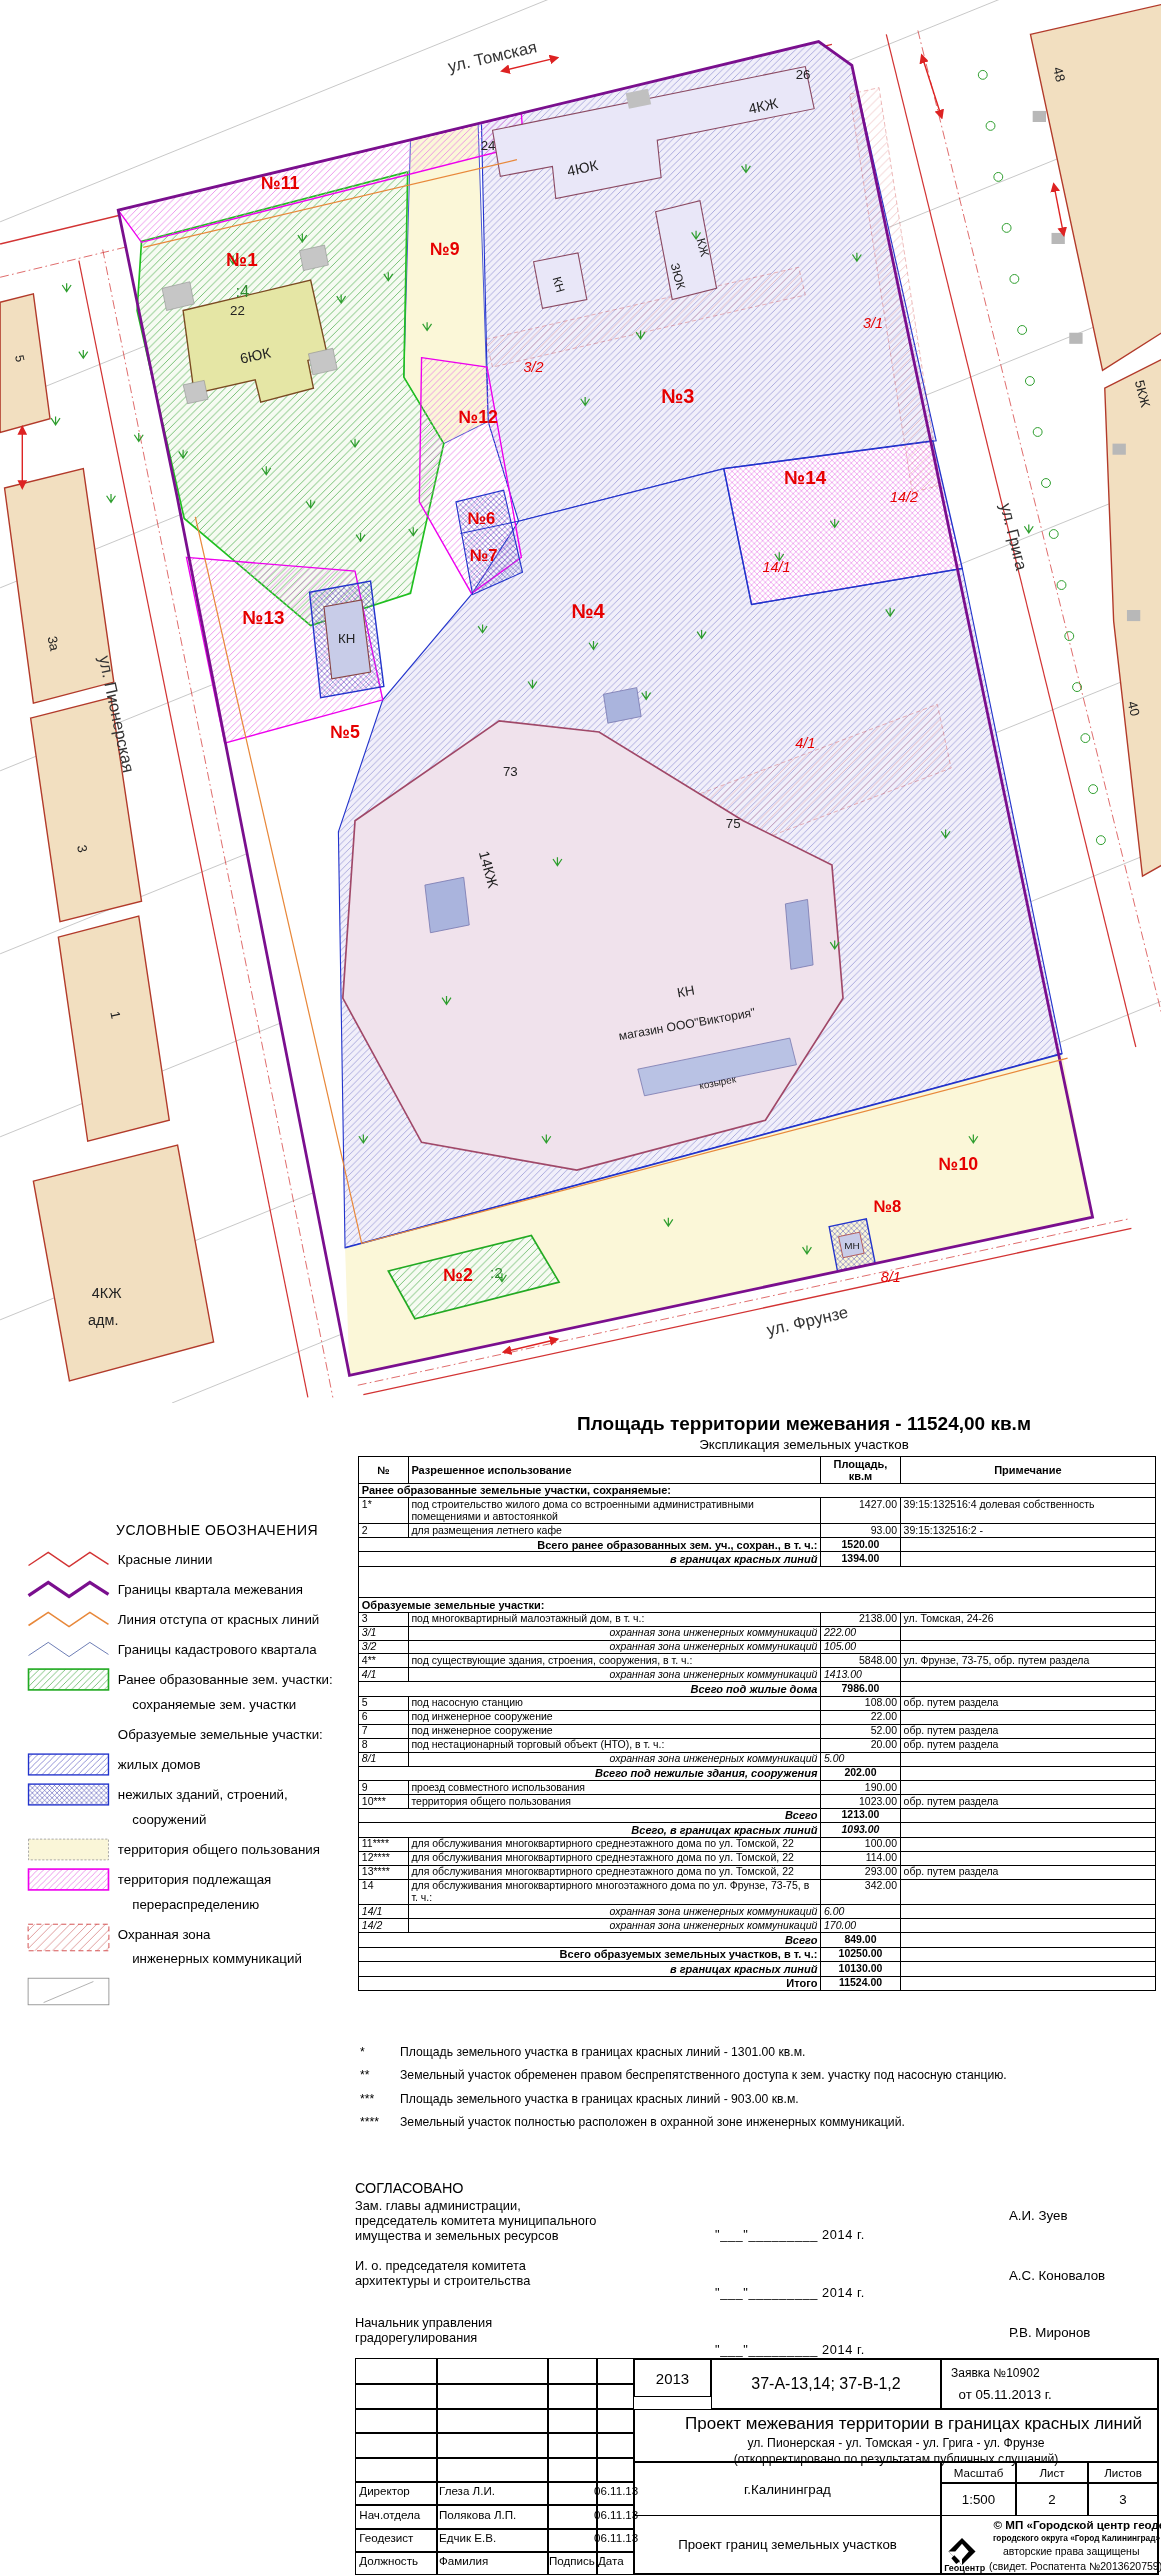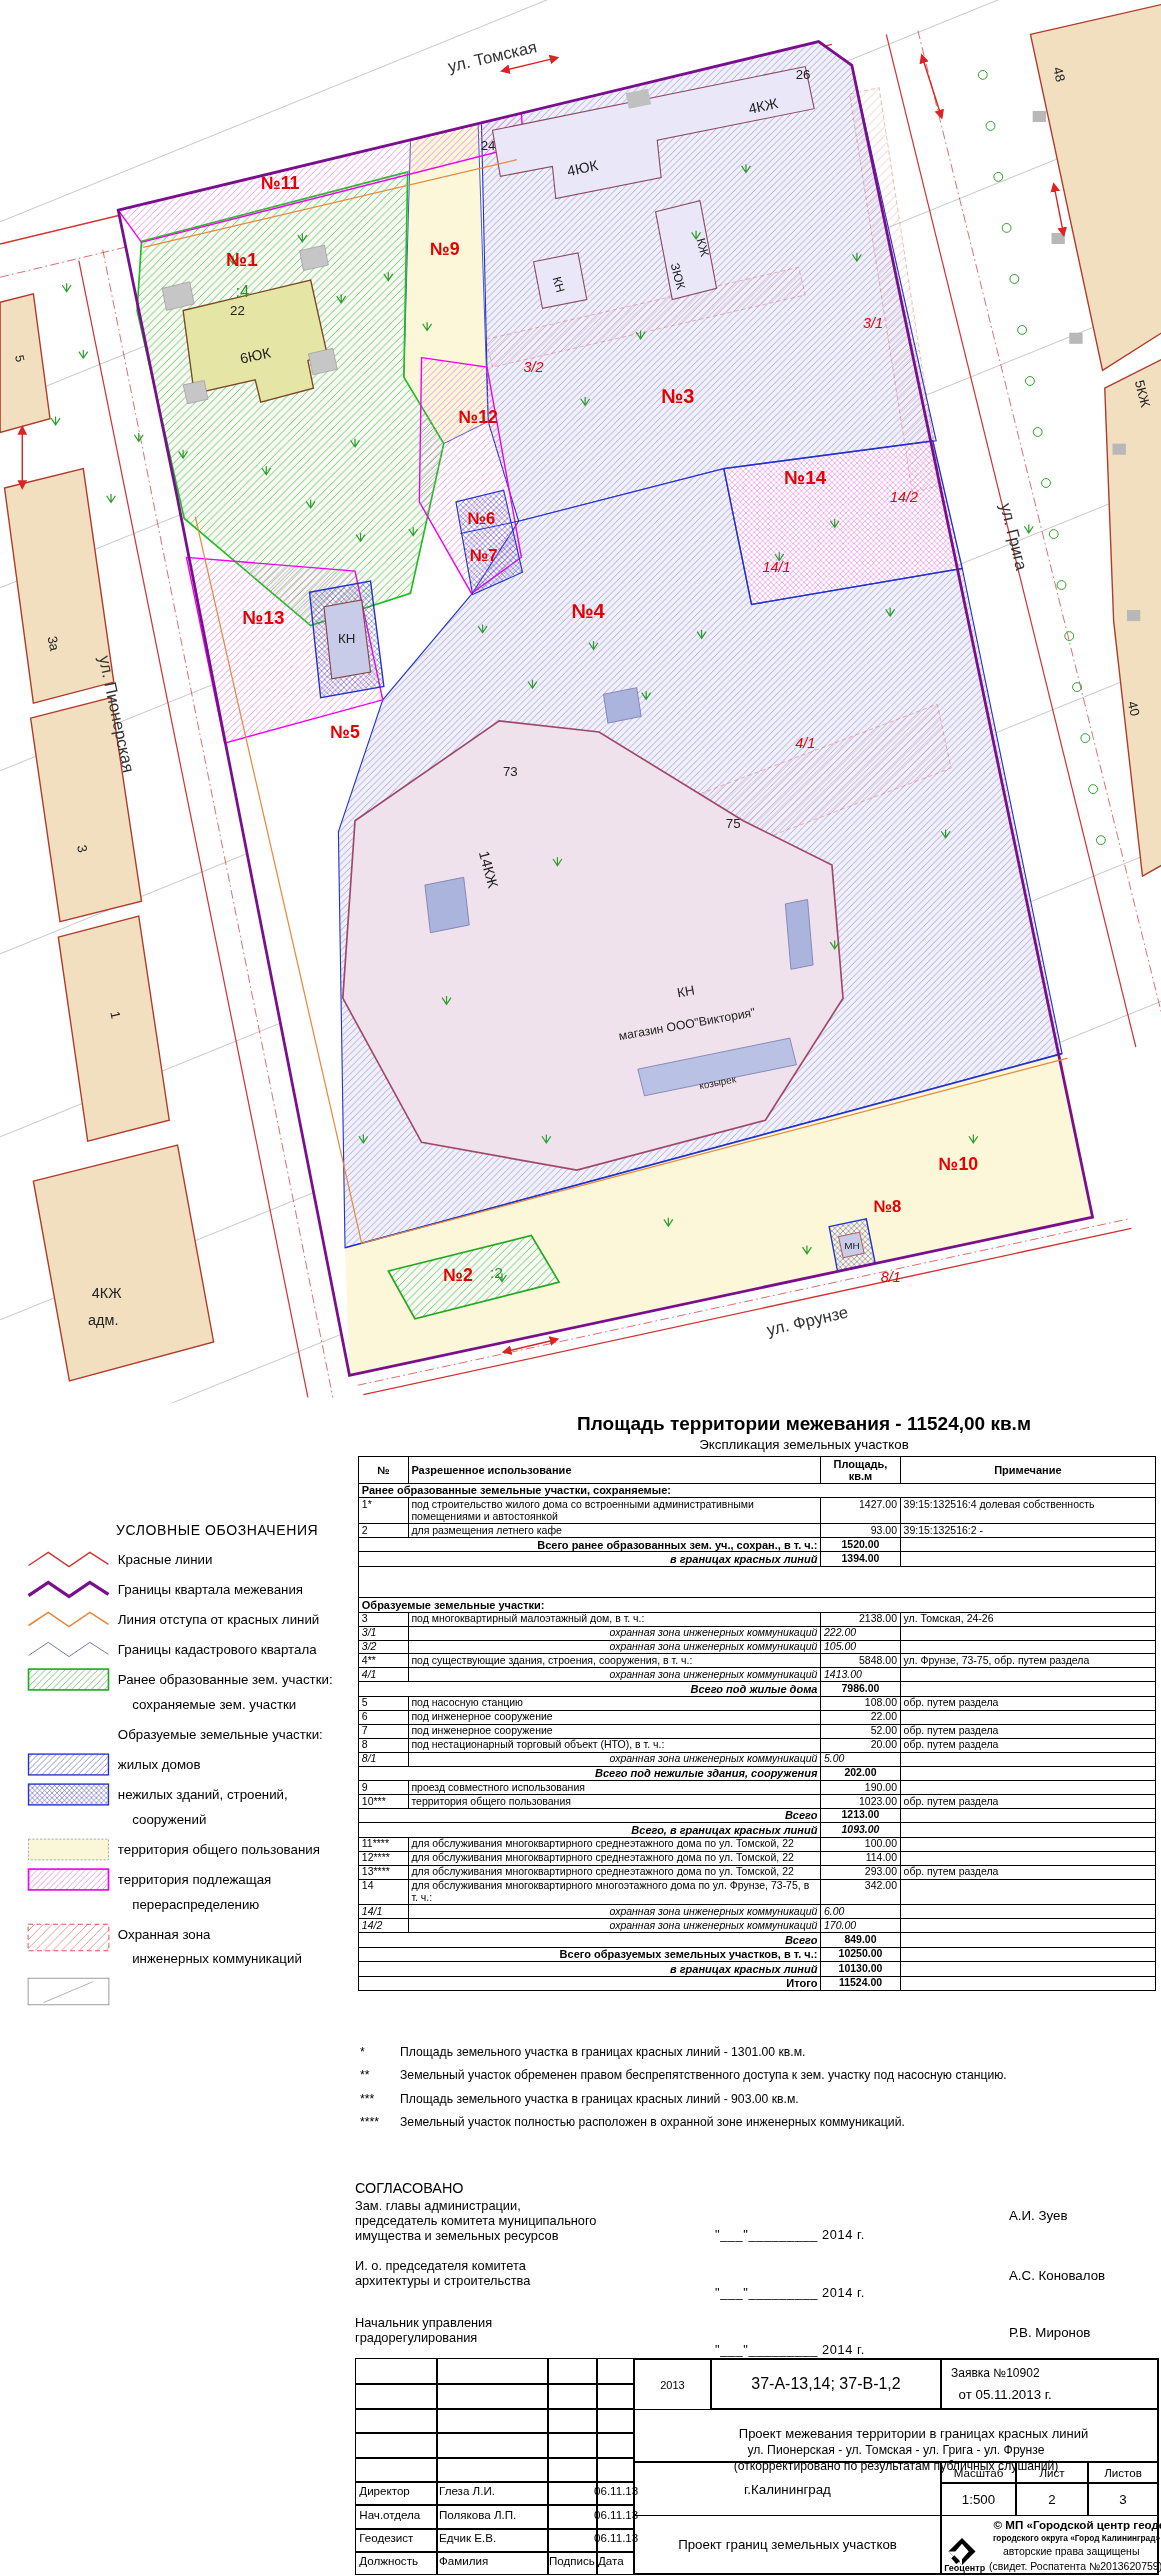--- a/index.html
+++ b/index.html
@@ -784,29 +784,29 @@
           <div style="position: absolute; left: 3.3px; top: 172px; font-size: 11.6px; white-space: nowrap;">Геодезист</div>
           <div style="position: absolute; left: 83px; top: 172px; font-size: 11.6px; white-space: nowrap;">Едчик Е.В.</div>
           <div style="position: absolute; left: 238px; top: 172px; font-size: 11.6px; white-space: nowrap;">06.11.13</div>
         </div>
     <div style="position:absolute;left:3.3px;top:195px;font-size:11.6px;">Должность</div>
     <div style="position:absolute;left:83px;top:195px;font-size:11.6px;">Фамилия</div>
     <div style="position:absolute;left:193px;top:195px;font-size:11.6px;">Подпись</div>
     <div style="position:absolute;left:242px;top:195px;font-size:11.6px;">Дата</div>
   </div>
 
-  <div class="cell cc" style="left:278px;top:0;width:77px;height:51px;font-size:11px;">2013</div>
+  <div class="cell cc" style="left:278px;top:0;width:77px;height:38px;font-size:15px;">2013</div>
   <div class="cell cc" style="left:355px;top:0;width:230px;height:50px;font-size:16px;">37-А-13,14; 37-В-1,2</div>
   <div class="cell" style="left:585px;top:0;width:217px;height:50px;">
     <div style="position:absolute;left:9px;top:5.5px;font-size:12px;">Заявка №10902</div>
     <div style="position:absolute;left:16.6px;top:27px;font-size:13.3px;">от 05.11.2013 г.</div>
   </div>
 
   <div class="cell" style="left:278px;top:50px;width:524px;height:53px;text-align:center;">
-    <div style="margin-top:16px;font-size:13px;padding-left:35px;">Проект межевания территории в границах красных линий</div>
+    <div style="margin-top:4px;font-size:17px;padding-left:35px;">Проект межевания территории в границах красных линий</div>
     <div style="margin-top:2.2px;font-size:12.2px;">ул. Пионерская - ул. Томская - ул. Грига - ул. Фрунзе</div>
     <div style="margin-top:2.2px;font-size:12.2px;">(откорректировано по результатам публичных слушаний)</div>
   </div>
 
   <div class="cell cc" style="left:278px;top:103px;width:307px;height:54px;font-size:13.3px;">г.Калининград</div>
   <div class="cell cc" style="left:585px;top:103px;width:75px;height:21px;font-size:11.6px;">Масштаб</div>
   <div class="cell cc" style="left:660px;top:103px;width:72px;height:21px;font-size:11.6px;">Лист</div>
   <div class="cell cc" style="left:732px;top:103px;width:70px;height:21px;font-size:11.6px;">Листов</div>
   <div class="cell cc" style="left:585px;top:124px;width:75px;height:33px;font-size:13.3px;">1:500</div>
   <div class="cell cc" style="left:660px;top:124px;width:72px;height:33px;font-size:13.3px;">2</div>

